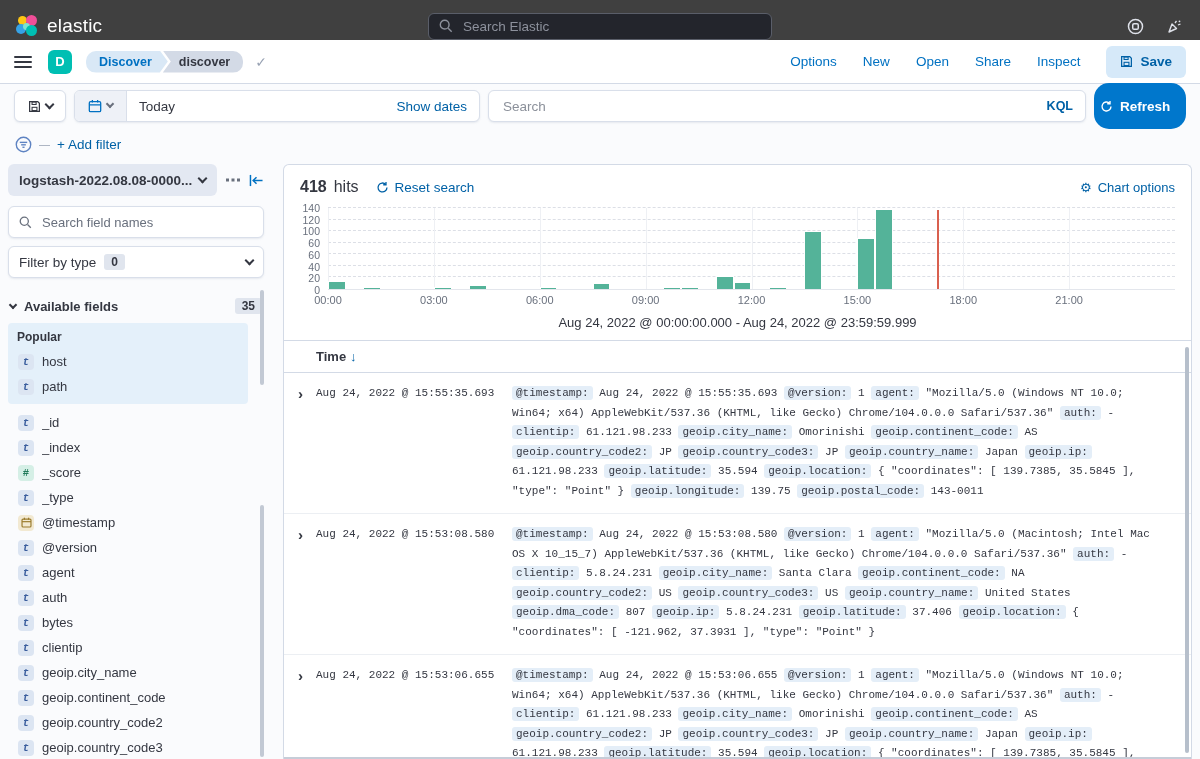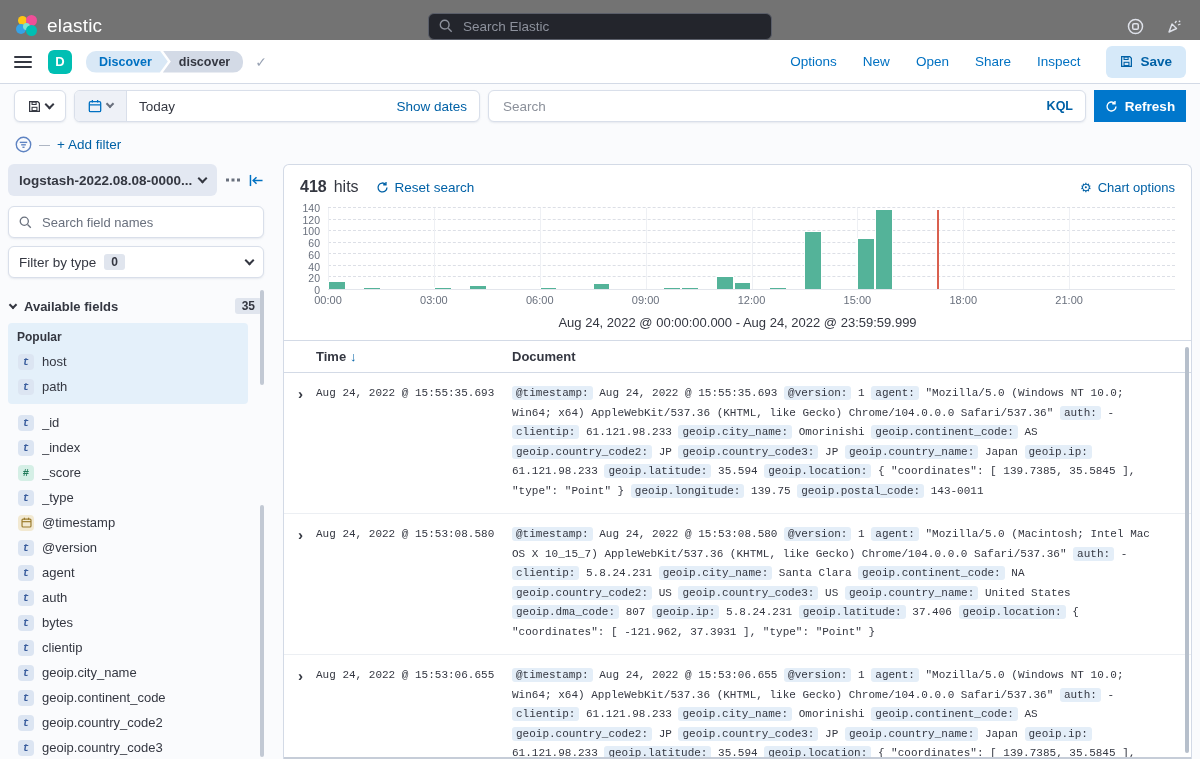--- a/index.html
+++ b/index.html
@@ -1,21 +1,21 @@
 <!DOCTYPE html>
 <html><head>
 <meta charset="utf-8">
 <style>
   *{box-sizing:border-box}
   html,body{margin:0;padding:0}
   body{width:1200px;height:759px;overflow:hidden;position:relative;background:#fafbfd;
        font-family:"Liberation Sans",sans-serif;color:#343741;font-size:13px}
 
   
-  .topbar{position:absolute;top:0;left:0;right:0;height:52px;background:#737373;display:flex;
+  .topbar{position:absolute;top:0;left:0;right:0;height:52px;background:#404040;display:flex;
           align-items:center;padding:0 16px;color:#fff}
   .logo{display:flex;align-items:center;gap:9px}
   .logo-mark{position:relative;width:22px;height:22px}
   .logo-mark i{position:absolute;border-radius:50%}
   .lm-y{width:9px;height:9px;left:2px;top:1px;background:#fec514}
   .lm-p{width:11px;height:11px;left:10px;top:0;background:#f04e98}
   .lm-b{width:10px;height:10px;left:0;top:9px;background:#36a3e7}
   .lm-t{width:11px;height:11px;left:10px;top:10px;background:#00bfb3}
   .lm-g{width:7px;height:7px;left:7px;top:8px;background:#7de2d1}
   .logo-text{font-size:19px;letter-spacing:.2px;font-weight:400}
@@ -52,22 +52,22 @@
   .saved-q{width:52px;display:flex;align-items:center;justify-content:center;gap:5px;cursor:pointer}
   .q-input{flex:1;display:flex;align-items:center;padding:0 12px}
   .q-input input{border:none;outline:none;flex:1;font-size:13.5px;color:#343741}
   .q-input input::placeholder{color:#8b909a}
   .kql{color:#0061a6;font-size:12.5px;font-weight:600;cursor:pointer}
   .date-box{width:406px;display:flex;align-items:center;overflow:hidden}
   .cal-seg{width:52px;height:100%;background:#eef1f7;border-right:1px solid #d9dfea;display:flex;
            align-items:center;justify-content:center;gap:5px;cursor:pointer}
   .date-val{padding-left:12px;font-size:13.5px}
   .show-dates{margin-left:auto;padding-right:12px;color:#0061a6;font-size:13.5px;cursor:pointer}
-  .refresh-btn{background:#0077cc;color:#fff;border:none;border-radius:0;height:32px;width:92px;
-               font-size:13.5px;font-weight:600;display:flex;align-items:center;justify-content:center;
+  .refresh-btn{background:#0077cc;color:#fff;border:none;border-radius:15px;height:46px;width:92px;
+               font-size:13.5px;font-weight:600;display:flex;align-items:center;
                gap:7px;cursor:pointer}
 
   
   .filterbar{position:absolute;top:128px;left:0;right:0;height:32px;display:flex;align-items:center;
              padding:0 15px;gap:7px}
   .mini-dash{color:#98a2b3;font-size:11px}
   .add-filter{color:#0061a6;font-size:13.5px;cursor:pointer}
 
   
   .sidebar{position:absolute;top:164px;left:8px;width:256px;bottom:0}
@@ -486,21 +486,20 @@
       </div>
   </div>
 
   <div class="subtitle">Aug 24, 2022 @ 00:00:00.000 - Aug 24, 2022 @ 23:59:59.999</div>
 
   <div class="thead">
     <div class="th-time">
       <span>Time</span>
       <span class="sort-arrow">↓</span>
     </div>
-    <div class="th-doc">Document</div>
   </div>
 
   <div class="rows" id="rows">
   <div class="trow">
     <span class="expand">›</span>
     <span class="ttime">Aug 24, 2022 @ 15:55:35.693</span>
     <div class="tdoc"><mark class="dk">@timestamp:</mark> Aug 24, 2022 @ 15:55:35.693 <mark class="dk">@version:</mark> 1 <mark class="dk">agent:</mark> "Mozilla/5.0 (Windows NT 10.0; Win64; x64) AppleWebKit/537.36 (KHTML, like Gecko) Chrome/104.0.0.0 Safari/537.36" <mark class="dk">auth:</mark> - <mark class="dk">clientip:</mark> 61.121.98.233 <mark class="dk">geoip.city_name:</mark> Omorinishi <mark class="dk">geoip.continent_code:</mark> AS <mark class="dk">geoip.country_code2:</mark> JP <mark class="dk">geoip.country_code3:</mark> JP <mark class="dk">geoip.country_name:</mark> Japan <mark class="dk">geoip.ip:</mark> 61.121.98.233 <mark class="dk">geoip.latitude:</mark> 35.594 <mark class="dk">geoip.location:</mark> { "coordinates": [ 139.7385, 35.5845 ], "type": "Point" } <mark class="dk">geoip.longitude:</mark> 139.75 <mark class="dk">geoip.postal_code:</mark> 143-0011 </div>
   </div>
 
   <div class="trow">

